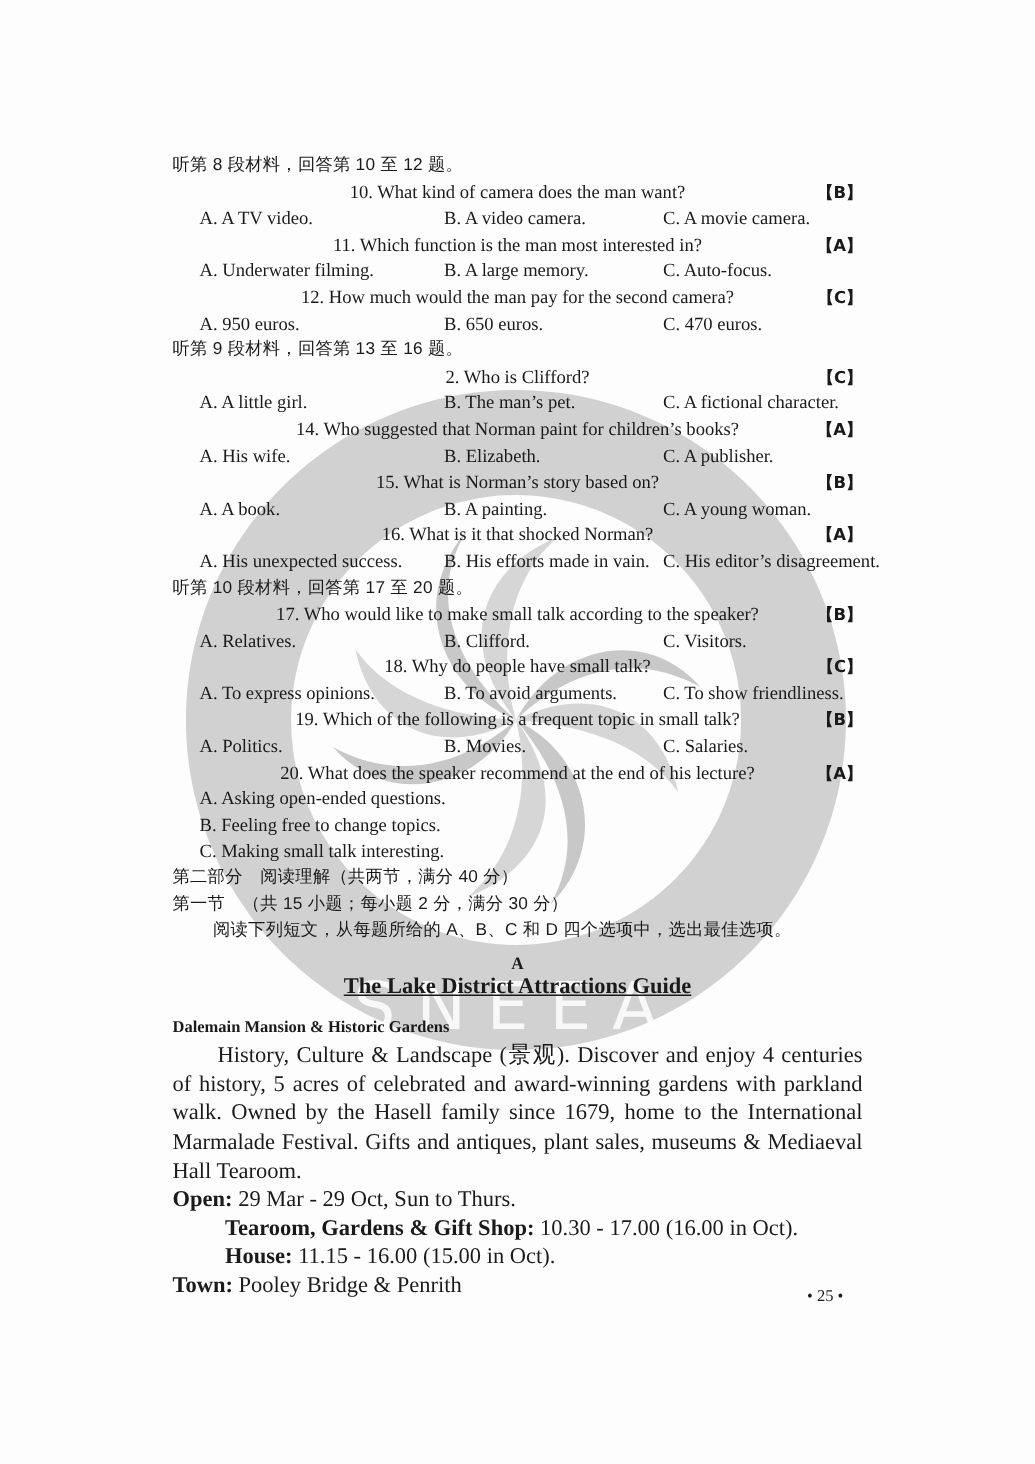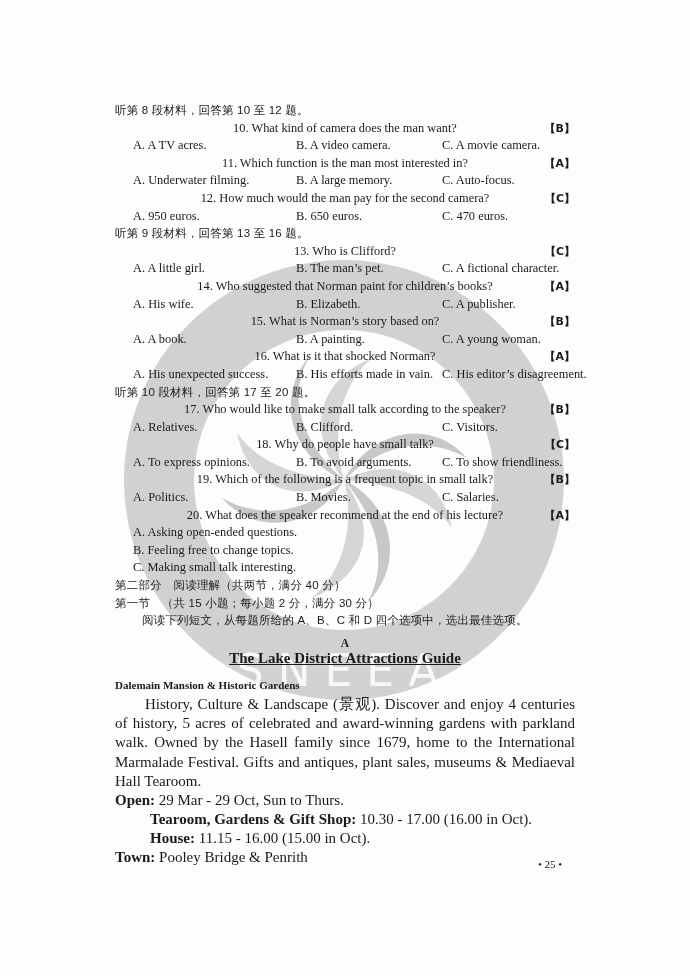--- a/index.html
+++ b/index.html
@@ -61,21 +61,21 @@
 
   <div class="content">
 
     <div class="line cn">听第 8 段材料，回答第 10 至 12 题。</div>
 
     <div class="line q">
       <span>10. What kind of camera does the man want?</span>
       <span class="ans">【B】</span>
     </div>
     <div class="line opts">
-      <span class="opt-a">A. A TV acres.</span>
+      <span class="opt-a">A. A TV video.</span>
       <span class="opt-b">B. A video camera.</span>
       <span class="opt-c">C. A movie camera.</span>
     </div>
 
     <div class="line q">
       <span>11. Which function is the man most interested in?</span>
       <span class="ans">【A】</span>
     </div>
     <div class="line opts">
       <span class="opt-a">A. Underwater filming.</span>
@@ -89,21 +89,21 @@
     </div>
     <div class="line opts">
       <span class="opt-a">A. 950 euros.</span>
       <span class="opt-b">B. 650 euros.</span>
       <span class="opt-c">C. 470 euros.</span>
     </div>
 
     <div class="line cn">听第 9 段材料，回答第 13 至 16 题。</div>
 
     <div class="line q">
-      <span>13. Who is Clifford?</span>
+      <span>2. Who is Clifford?</span>
       <span class="ans">【C】</span>
     </div>
     <div class="line opts">
       <span class="opt-a">A. A little girl.</span>
       <span class="opt-b">B. The man’s pet.</span>
       <span class="opt-c">C. A fictional character.</span>
     </div>
 
     <div class="line q">
       <span>14. Who suggested that Norman paint for children’s books?</span>

